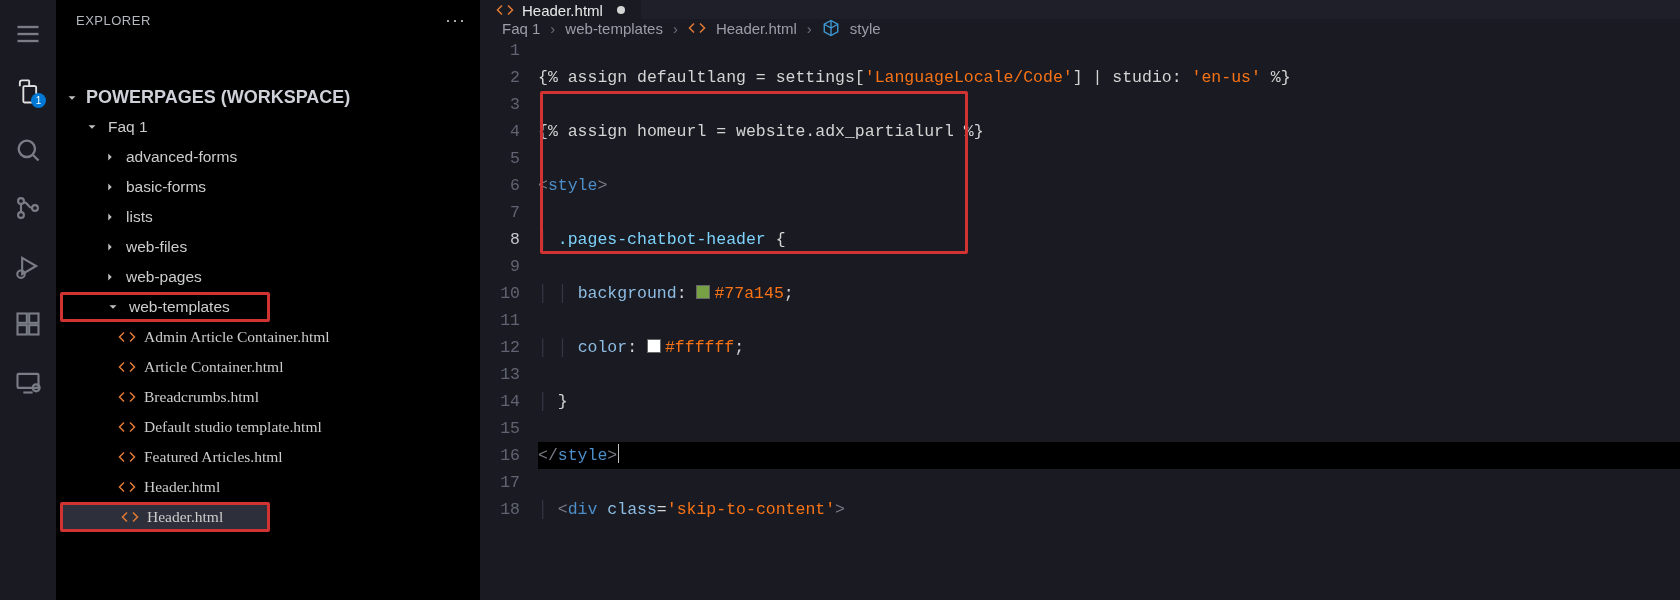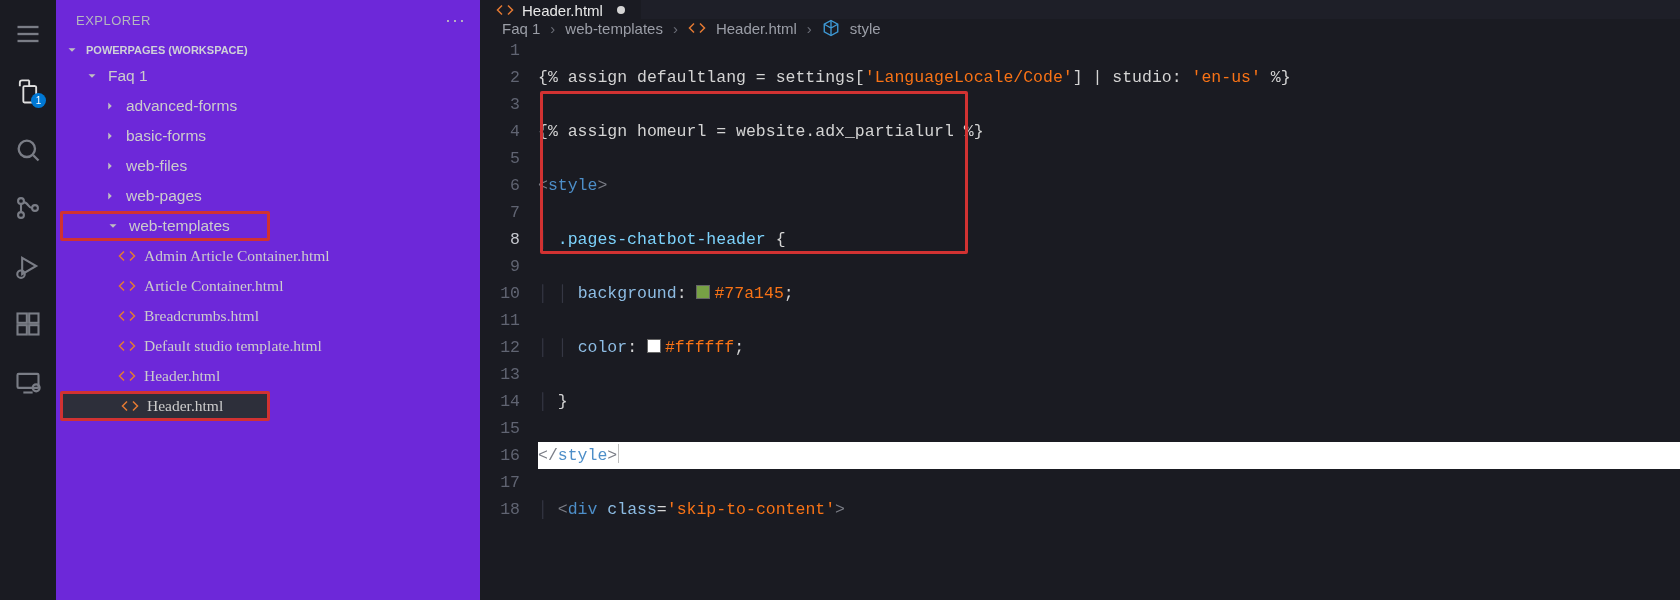--- a/index.html
+++ b/index.html
@@ -48,43 +48,44 @@
     display: flex;
     align-items: center;
     justify-content: center;
     padding: 0 3px;
   }
   .activitybar svg { width: 28px; height: 28px; }
 
   
   .sidebar {
     width: 424px;
-    background: #6d28d9;
+    background: #000000;
     display: flex;
     flex-direction: column;
     padding-top: 6px;
   }
   .sidebar-header {
     display: flex;
     align-items: center;
     justify-content: space-between;
     padding: 4px 14px 8px 20px;
     color: #b5b7bf;
     font-size: 13px;
     letter-spacing: 0.5px;
   }
   .sidebar-header .dots { color: #c0c0c0; cursor: pointer; font-size: 18px; letter-spacing:1px;}
   .section-title {
     display: flex;
     align-items: center;
     gap: 6px;
     padding: 4px 0 4px 8px;
-    font-size: 11px;
+    font-size: 18px;
     font-weight: 600;
     color: #cfd1d8;
+    margin-top: 44px;
   }
   .tree { padding-left: 4px; font-size: 15.5px; }
   .tree-row {
     display: flex;
     align-items: center;
     gap: 8px;
     height: 30px;
     padding-left: 0;
     color: #cccccc;
     cursor: pointer;
@@ -152,21 +153,21 @@
     width: 58px;
     text-align: right;
     color: #606472;
     padding-right: 18px;
     user-select: none;
   }
   .gutter .ln { height: 27px; }
   .gutter .ln.cur { color: #c6c8cf; }
   .lines { flex:1; white-space: pre; }
   .lines .line { height:27px; }
-  .lines .line.cur { background: #ffffff; }
+  .lines .line.cur { background: #000000; }
 
   
   .pun { color: #7a7d86; }
   .tag { color: #4d8ec8; }
   .attr { color: #8ebde4; }
   .str { color: #f97316; }
   .sel { color: #7dd3fc; }
   .prop { color: #8ebde4; }
   .txt { color: #d4d4d4; }
   .op  { color: #d4d4d4; }
@@ -282,20 +283,28 @@
           </svg>
         </span>
       <span>basic-forms</span>
     </div>
     <div class="tree-row indent-2">
       <span class="chev">
           <svg viewBox="0 0 16 16" fill="currentColor">
             <path d="M6 4l4 4-4 4z"></path>
           </svg>
         </span>
+      <span>lists</span>
+    </div>
+    <div class="tree-row indent-2">
+      <span class="chev">
+          <svg viewBox="0 0 16 16" fill="currentColor">
+            <path d="M6 4l4 4-4 4z"></path>
+          </svg>
+        </span>
       <span>web-files</span>
     </div>
     <div class="tree-row indent-2">
       <span class="chev">
           <svg viewBox="0 0 16 16" fill="currentColor">
             <path d="M6 4l4 4-4 4z"></path>
           </svg>
         </span>
       <span>web-pages</span>
     </div>
@@ -337,20 +346,29 @@
       <span>Breadcrumbs.html</span>
     </div>
     <div class="tree-row indent-3">
       <span class="fileicon">
           <svg viewBox="0 0 24 24" fill="none" stroke="currentColor" stroke-width="2">
             <polyline points="8 6 2 12 8 18"></polyline>
             <polyline points="16 6 22 12 16 18"></polyline>
           </svg>
         </span>
       <span>Default studio template.html</span>
+    </div>
+    <div class="tree-row indent-3">
+      <span class="fileicon">
+          <svg viewBox="0 0 24 24" fill="none" stroke="currentColor" stroke-width="2">
+            <polyline points="8 6 2 12 8 18"></polyline>
+            <polyline points="16 6 22 12 16 18"></polyline>
+          </svg>
+        </span>
+      <span>Featured Articles.html</span>
     </div>
     <div class="tree-row indent-3">
       <span class="fileicon">
           <svg viewBox="0 0 24 24" fill="none" stroke="currentColor" stroke-width="2">
             <polyline points="8 6 2 12 8 18"></polyline>
             <polyline points="16 6 22 12 16 18"></polyline>
           </svg>
         </span>
       <span>Header.html</span>
     </div>

